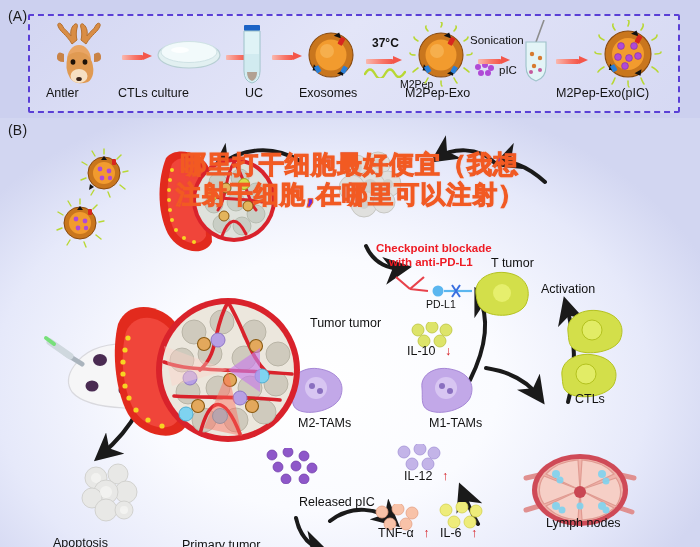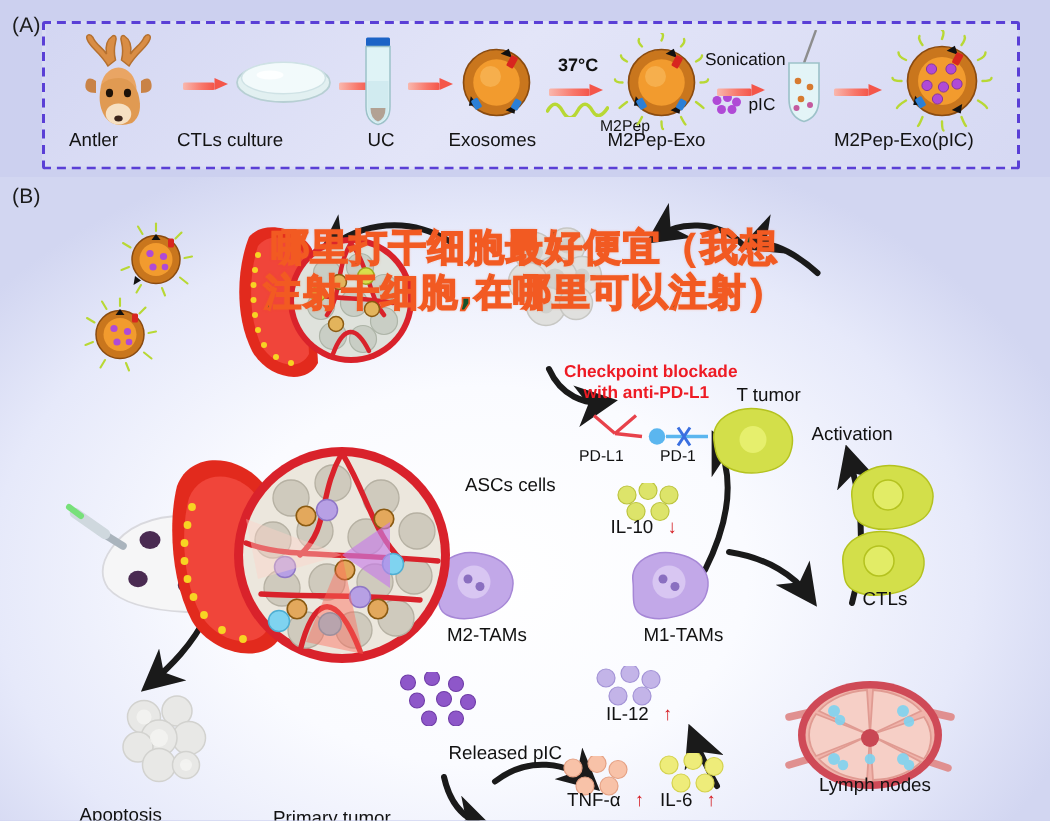--- a/index.html
+++ b/index.html
@@ -47,36 +47,36 @@
   #panelB{
     position:absolute;left:0;top:118px;width:700px;height:429px;
     background:
       radial-gradient(ellipse 420px 300px at 46% 62%, #ffffff 0%, #fafbff 42%, #e6e9fa 78%, #d2d6f1 100%),
       linear-gradient(160deg,#dfe2f7 0%,#eef0fb 40%,#d9ddf4 100%);
   }
   .bLabel{
     position:absolute;font-size:12.5px;color:#111;white-space:nowrap;
     font-family:"Liberation Sans",sans-serif;
   }
-  .bSmall{position:absolute;font-size:10.5px;color:#111;white-space:nowrap;}
+  .bSmall{position:absolute;font-size:10.5px;color:#111;white-space:nowrap;margin-left:40px;}
   .redLabel{color:#ee1b24;}
   .upArrow{color:#d51a20;font-weight:bold;}
 
   
   #arrowsB{position:absolute;left:0;top:0;width:700px;height:429px;pointer-events:none;}
 
   
   #watermark{
     position:absolute;left:0;top:150px;width:700px;
     text-align:center;z-index:60;pointer-events:none;
   }
   #watermark div{
     font-family:"DejaVu Sans","Liberation Sans",sans-serif;
     font-size:25px;font-weight:700;line-height:30px;
-    color:#14532d;
+    color:#6d28d9;
     -webkit-text-stroke:1.1px #f25a22;
     text-shadow:0 0 2px rgba(242,90,34,.55);
     letter-spacing:1px;
   }
 </style>
 </head>
 <body>
 
 <div id="figure">
 
@@ -432,21 +432,21 @@
       </g>
       <g fill="#cfcfcb" opacity=".85">
         <circle cx="26" cy="22" r="6"></circle>
           <circle cx="48" cy="18" r="5"></circle>
           <circle cx="40" cy="40" r="7"></circle>
         <circle cx="34" cy="58" r="5"></circle>
           <circle cx="58" cy="38" r="5"></circle>
       </g>
     </svg>
 
-    <div class="bLabel" style="left:310px;top:198px;">ASCs cells</div>
+    <div class="bLabel" style="left:310px;top:198px;">Tumor tumor</div>
 
     <div class="bLabel redLabel" style="left:376px;top:124px;font-weight:bold;font-size:11.5px;">Checkpoint blockade</div>
     <div class="bLabel redLabel" style="left:389px;top:138px;font-weight:bold;font-size:11.5px;">with anti-PD-L1</div>
 
     <svg style="position:absolute;left:388px;top:155px;" width="110" height="36" viewBox="0 0 110 36">
       <path d="M8 4 L22 16 M36 4 L22 16 M22 16 L40 18" stroke="#e8424b" stroke-width="2.2" fill="none"></path>
       <circle cx="50" cy="18" r="5.5" fill="#5bb6ef"></circle>
       <path d="M56 18 L84 18" stroke="#5bb6ef" stroke-width="2.2"></path>
       <path d="M64 12 L72 24 M72 12 L64 24" stroke="#3a6fe0" stroke-width="2"></path>
     </svg>

